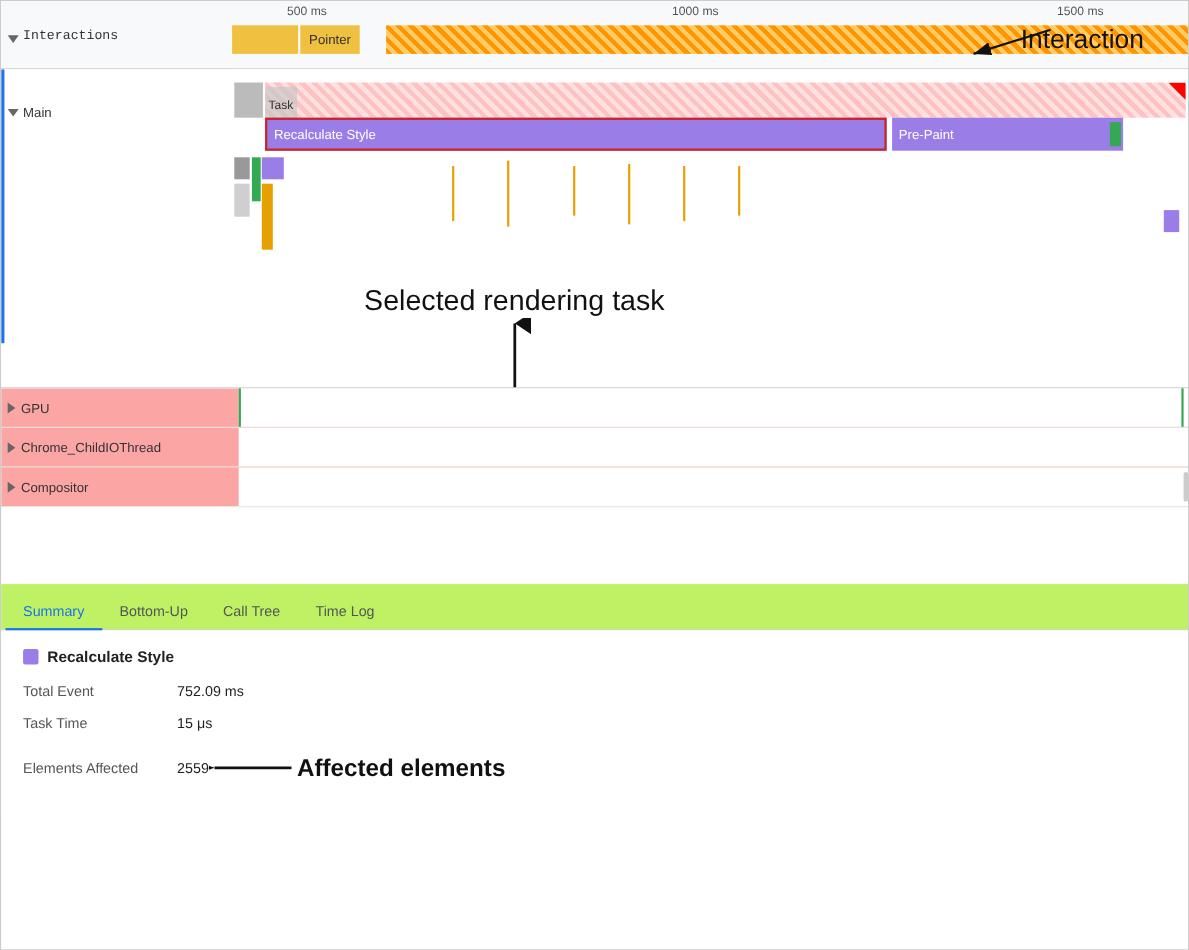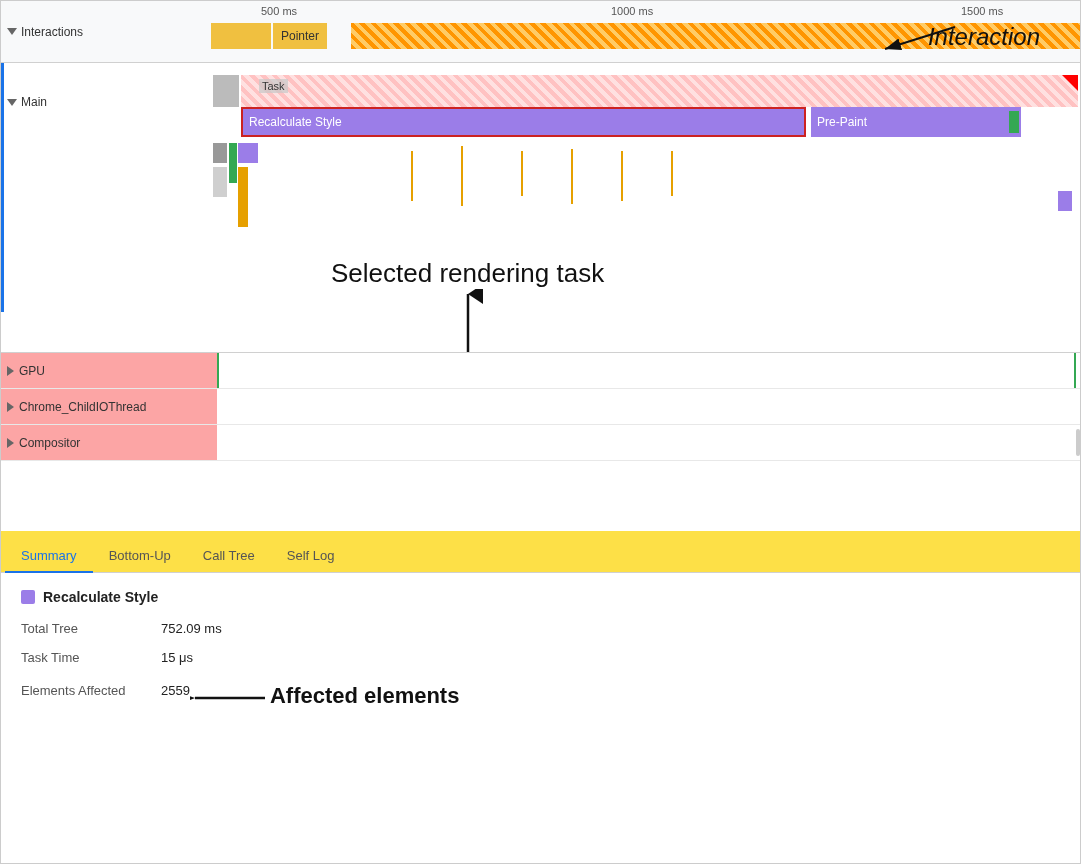--- a/index.html
+++ b/index.html
@@ -19,27 +19,28 @@
       align-items: center;
       height: 62px;
       padding: 0;
       border-bottom: 1px solid #d0d0d0;
       position: relative;
       background: #f8f9fa;
     }
 
     .section-label {
       display: flex;
-      align-items: center;
+      align-items: flex-end;
       gap: 4px;
       padding-left: 6px;
       min-width: 210px;
       font-size: 12px;
       color: #333;
       font-weight: 500;
+      font-family: Liberation Mono, monospace;
     }
 
     .triangle-down {
       width: 0; height: 0;
       border-left: 5px solid transparent;
       border-right: 5px solid transparent;
       border-top: 7px solid #666;
       display: inline-block;
     }
 
@@ -190,26 +191,26 @@
       position: absolute;
       left: -28px;
       top: 0;
       width: 26px;
       height: 32px;
       background: #bbb;
     }
 
     .task-label {
       position: absolute;
-      left: 18px;
+      left: 0;
       top: 4px;
       font-size: 11px;
       color: #333;
       background: rgba(200,200,200,0.7);
-      padding: 1px 3px;
+      padding: 11px 3px;
     }
 
     .task-red-corner {
       position: absolute;
       right: 0; top: 0;
       width: 16px; height: 16px;
       background: red;
       clip-path: polygon(100% 0, 0 0, 100% 100%);
     }
 
@@ -330,21 +331,21 @@
       background: #ccc;
       border-radius: 2px;
     }
 
     
     .tabs-bar {
       display: flex;
       align-items: flex-end;
       height: 42px;
       border-bottom: 1px solid #d0d0d0;
-      background: #fde047;
+      background: #bef264;
       padding: 0 4px;
     }
 
     .tab {
       padding: 8px 16px;
       font-size: 13px;
       color: #555;
       cursor: pointer;
       border-bottom: 2px solid transparent;
       margin-bottom: -1px;
@@ -394,20 +395,21 @@
     }
 
     .stat-value {
       color: #222;
       font-weight: 400;
     }
 
     
     .annotation-row {
       display: flex;
+      align-items: center;
       margin-top: 4px;
     }
 
     .annotation-text {
       font-size: 22px;
       color: #111;
       font-weight: 700;
     }
 
     
@@ -470,21 +472,21 @@
                 <polygon points="0 0, 8 3, 0 6" fill="#111"></polygon>
               </marker>
             </defs>
             <line x1="100" y1="8" x2="30" y2="30" stroke="#111" stroke-width="2" marker-end="url(#arrowhead)"></line>
           </svg>
         </div>
       </div>
     </div>
   </div>
 
-  <div style="position: absolute; right: 40px; top: 22px; z-index: 20; pointer-events: none; font-style: italic;">
+  <div style="position: absolute; right: 40px; top: 22px; z-index: 20; pointer-events: none;">
     <span class="interaction-annotation-text">Interaction</span>
   </div>
 
   <div class="main-row">
     <div class="blue-line"></div>
 
     <div class="main-label-area">
       <div class="main-title">
         <span class="triangle-down"></span>
         <span>Main</span>
@@ -580,31 +582,31 @@
       </div>
     </div>
   </div>
 
 </div>
 
 <div class="tabs-bar">
   <div class="tab active">Summary</div>
   <div class="tab">Bottom-Up</div>
   <div class="tab">Call Tree</div>
-  <div class="tab">Self Log</div>
+  <div class="tab">Time Log</div>
 </div>
 
 <div class="summary-panel">
   <div class="summary-title">
     <div class="purple-square"></div>
     <span>Recalculate Style</span>
   </div>
 
   <div class="stat-row">
-    <span class="stat-label">Total Tree</span>
+    <span class="stat-label">Total Event</span>
     <span class="stat-value">752.09 ms</span>
   </div>
 
   <div class="stat-row">
     <span class="stat-label">Task Time</span>
     <span class="stat-value">15 μs</span>
   </div>
 
   <div class="stat-row">
     <span class="stat-label">Elements Affected</span>

